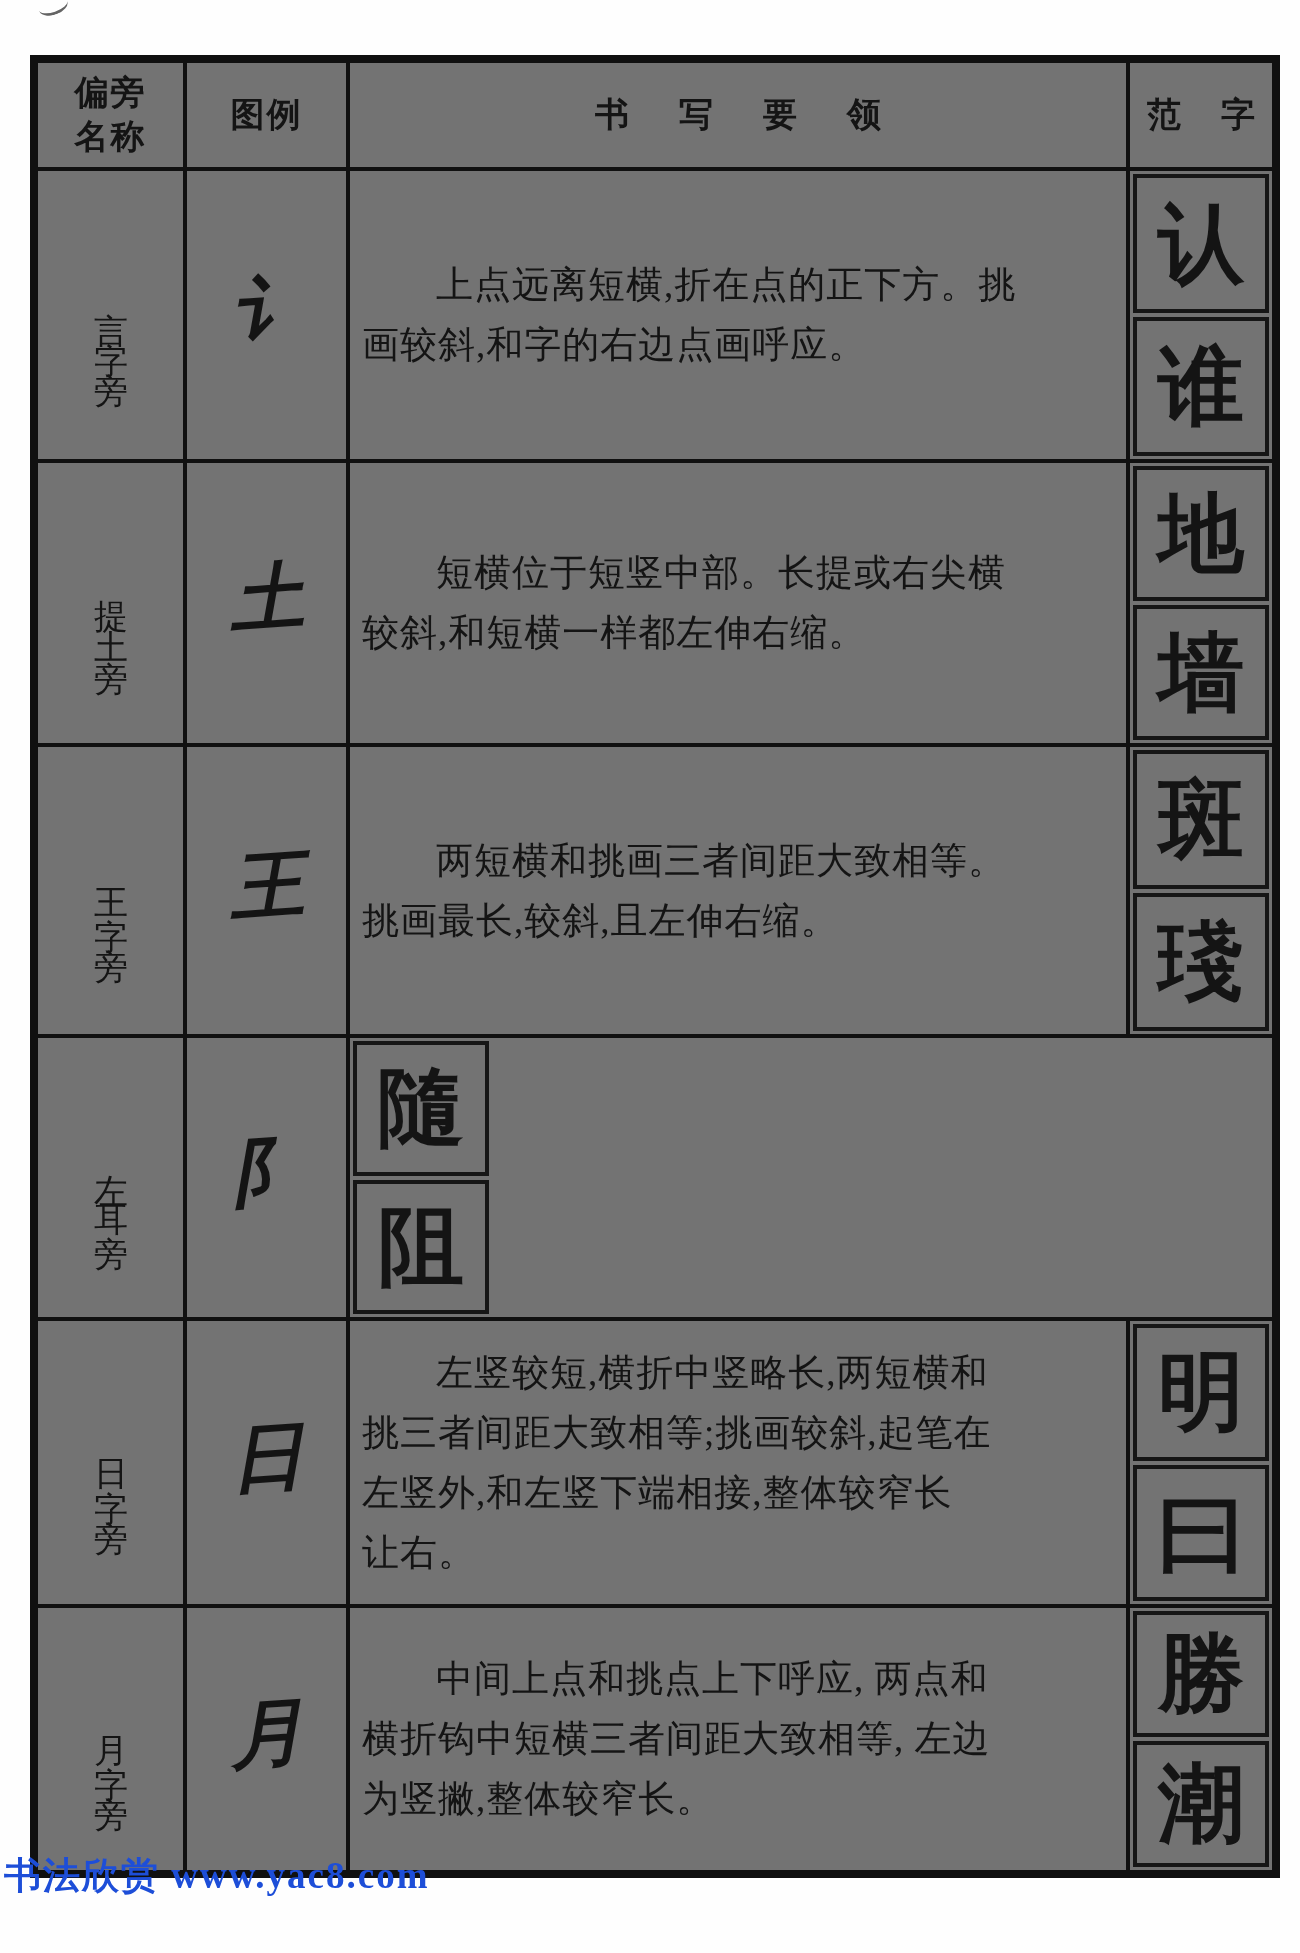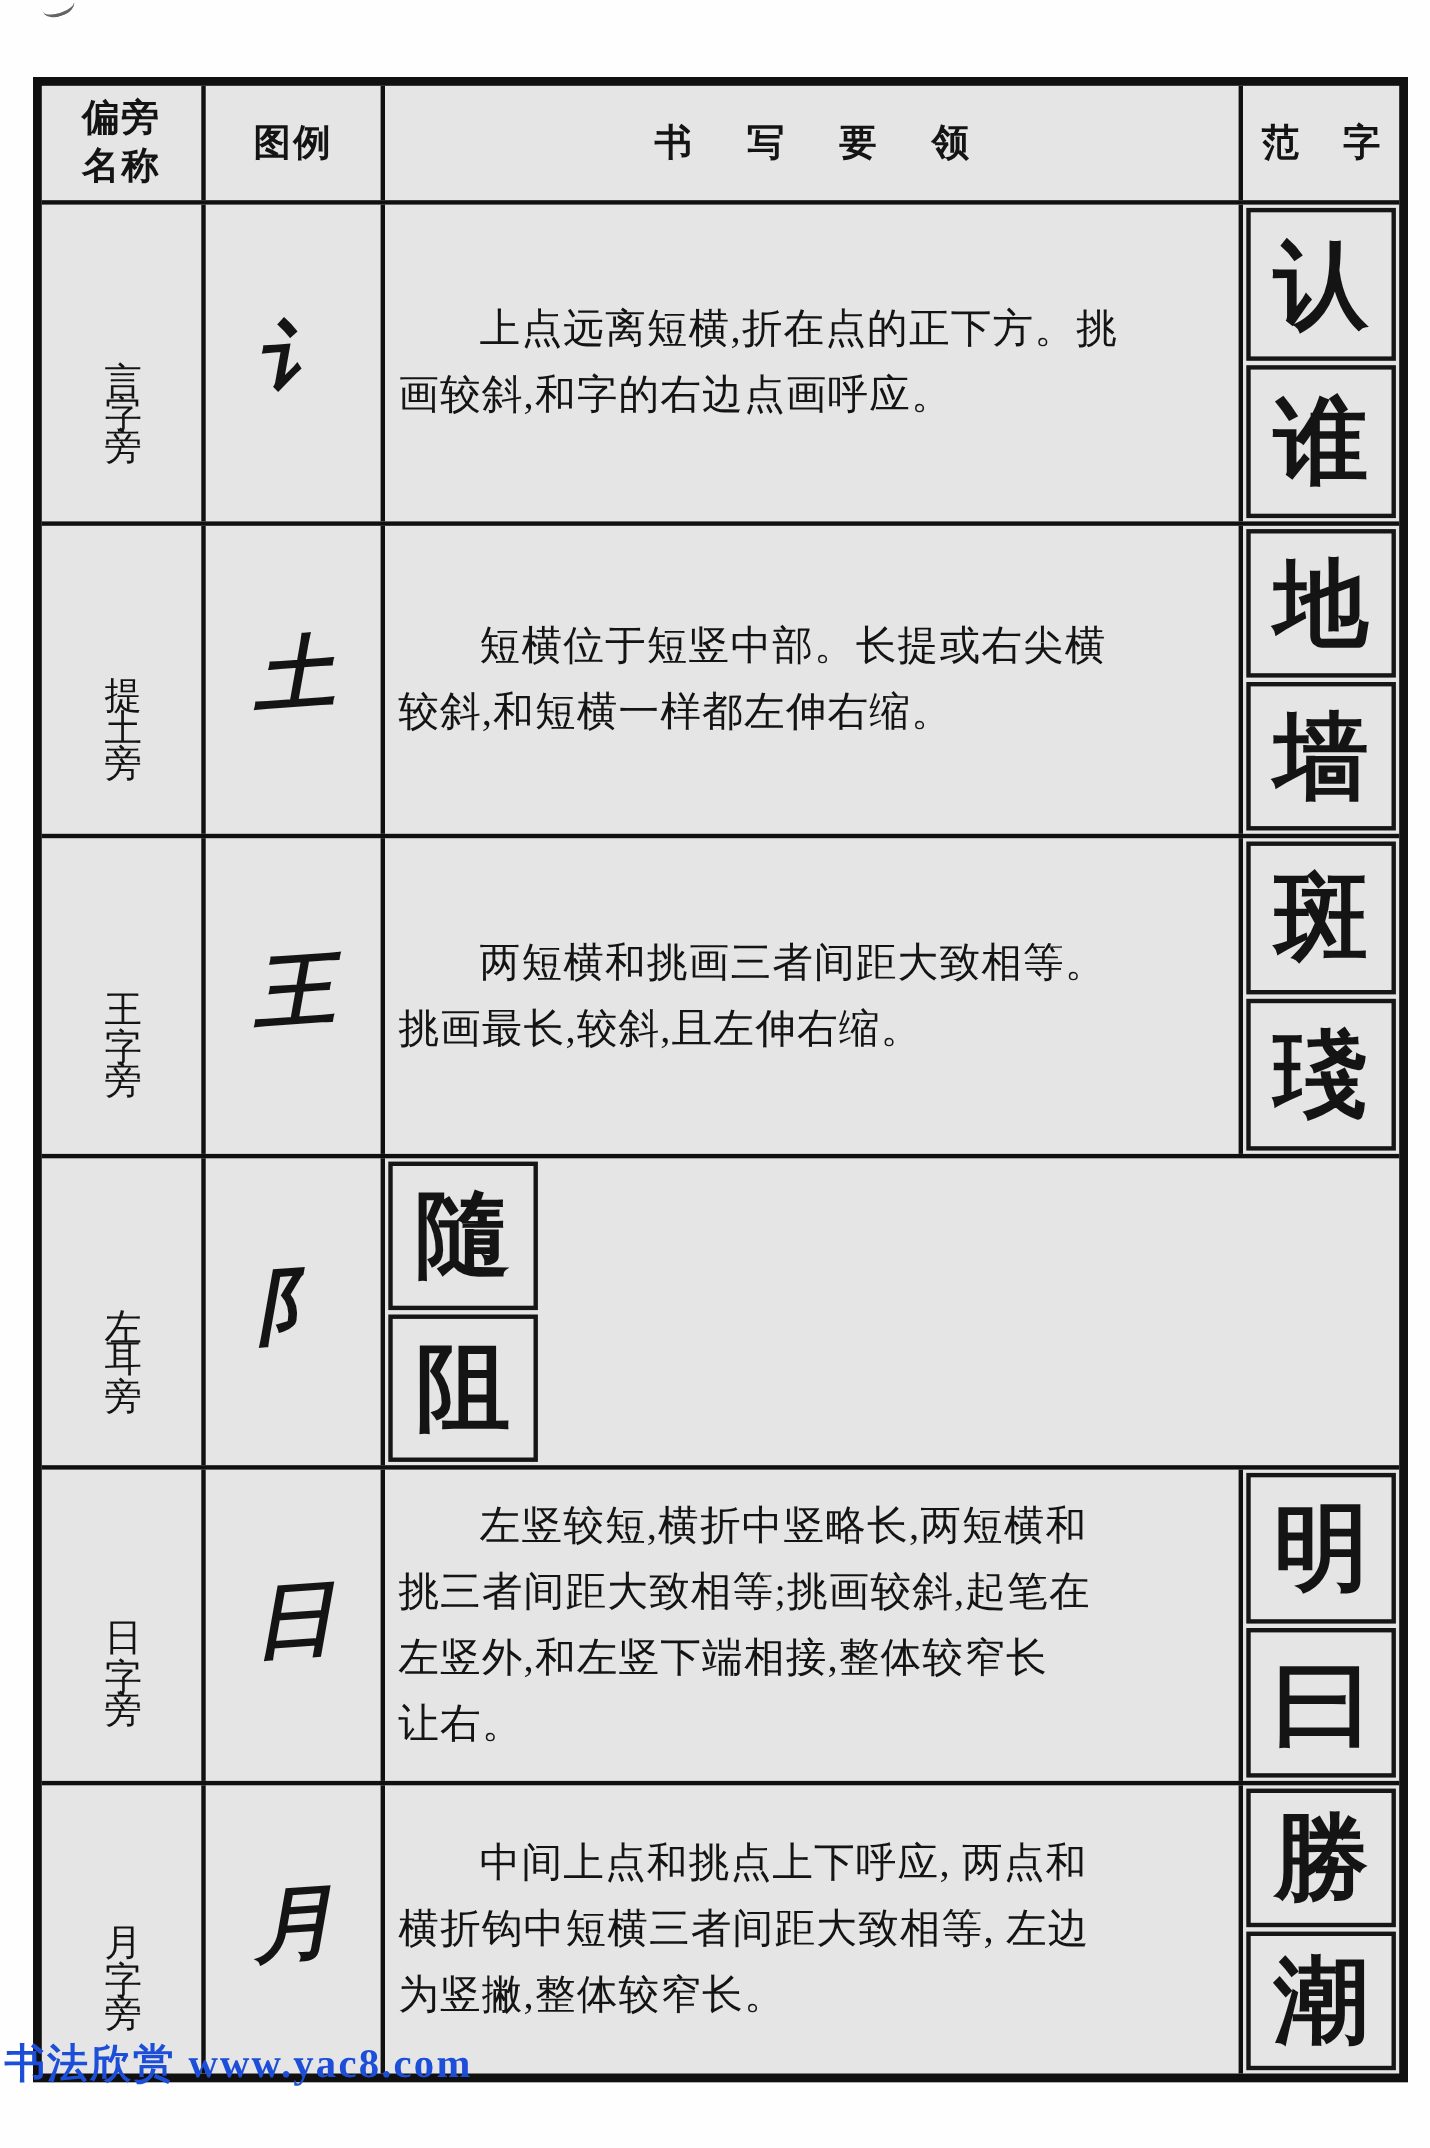--- a/index.html
+++ b/index.html
@@ -9,22 +9,22 @@
     font-family:"Liberation Serif","DejaVu Serif",serif;
     color:#141414;
     overflow:hidden;
   }
   .scan-artifact{
     position:absolute;left:38px;top:-4px;width:30px;height:16px;
     border-bottom:3px solid #4a4a4a;border-radius:50%;
     transform:rotate(-18deg);opacity:.85;
   }
   .cal-table{
-    position:absolute;left:30px;top:70px;width:1250px;
-    box-sizing:border-box;border:8px solid #101010;background:#e5e5e5;
+    position:absolute;left:30px;top:55px;width:1250px;
+    box-sizing:border-box;border:8px solid #101010;background:#737373;
   }
   .row{display:flex;box-sizing:border-box;}
   .row + .row{border-top:4px solid #101010;}
   .c1,.c2,.c3,.c4{box-sizing:border-box;display:flex;align-items:center;justify-content:center;}
   .c1{width:145px;}
   .c2{width:163px;border-left:4px solid #101010;}
   .c3{flex:1;border-left:4px solid #101010;padding:0 12px;}
   .c4{width:146px;border-left:4px solid #101010;flex-direction:column;padding:3px;gap:4px;align-items:stretch;}
   .header-row{height:104px;}
   .h-label{font-size:34px;font-weight:600;letter-spacing:2px;text-align:center;}

